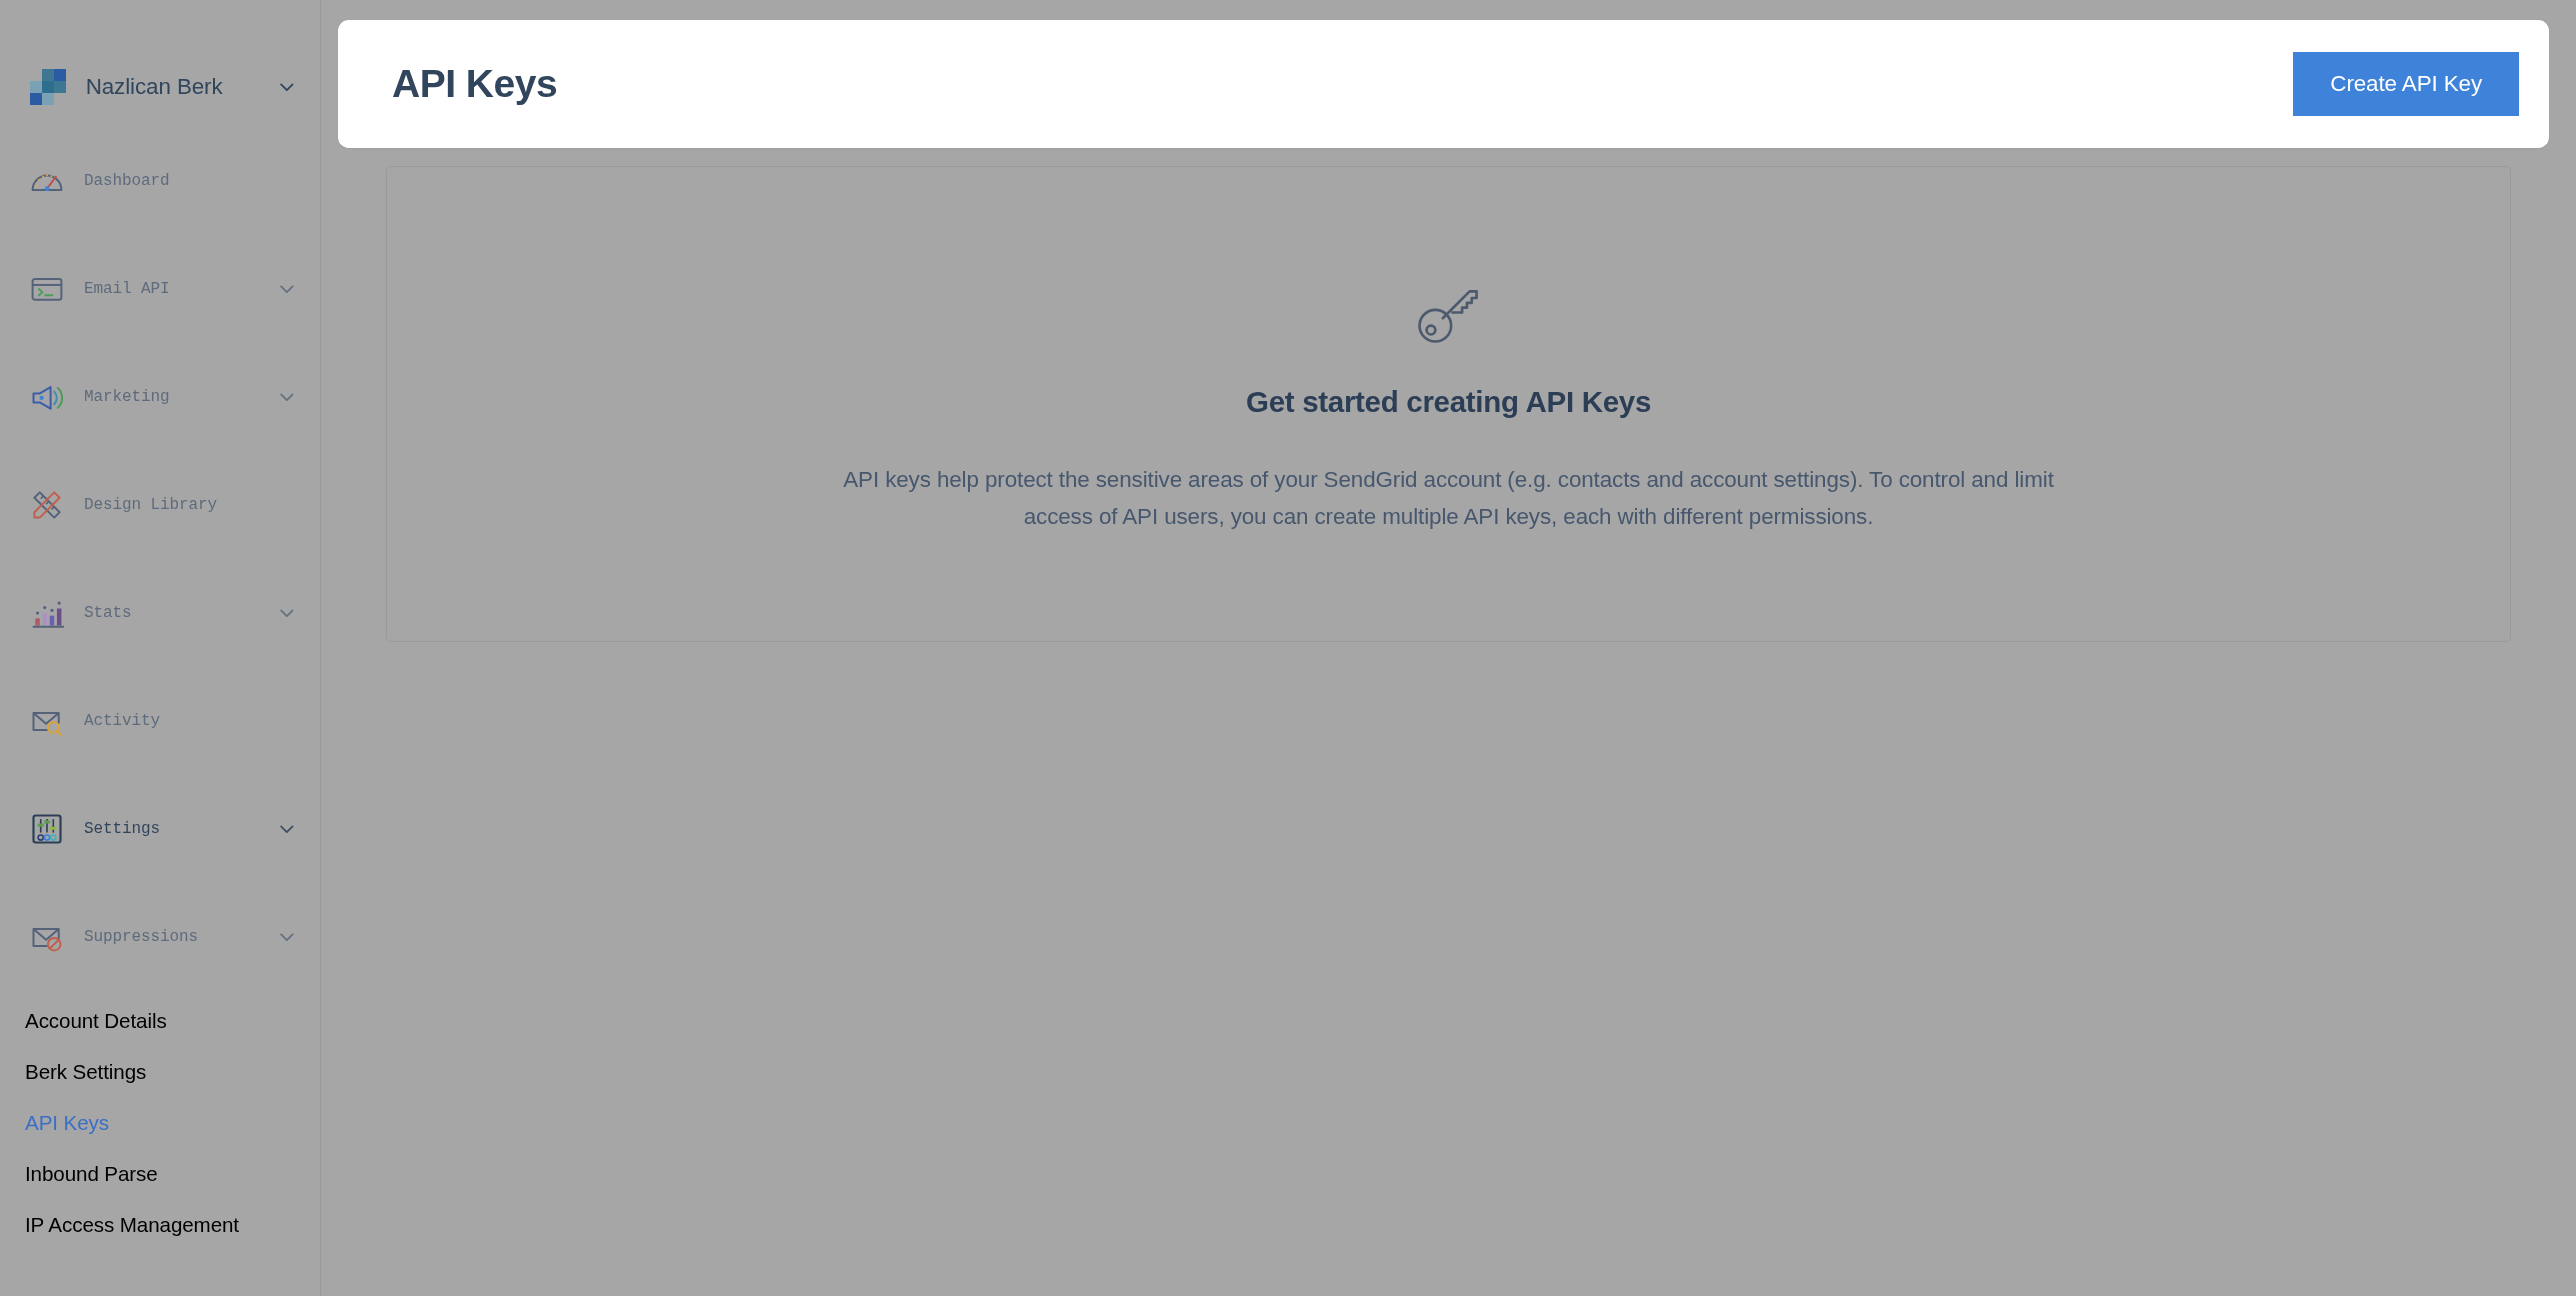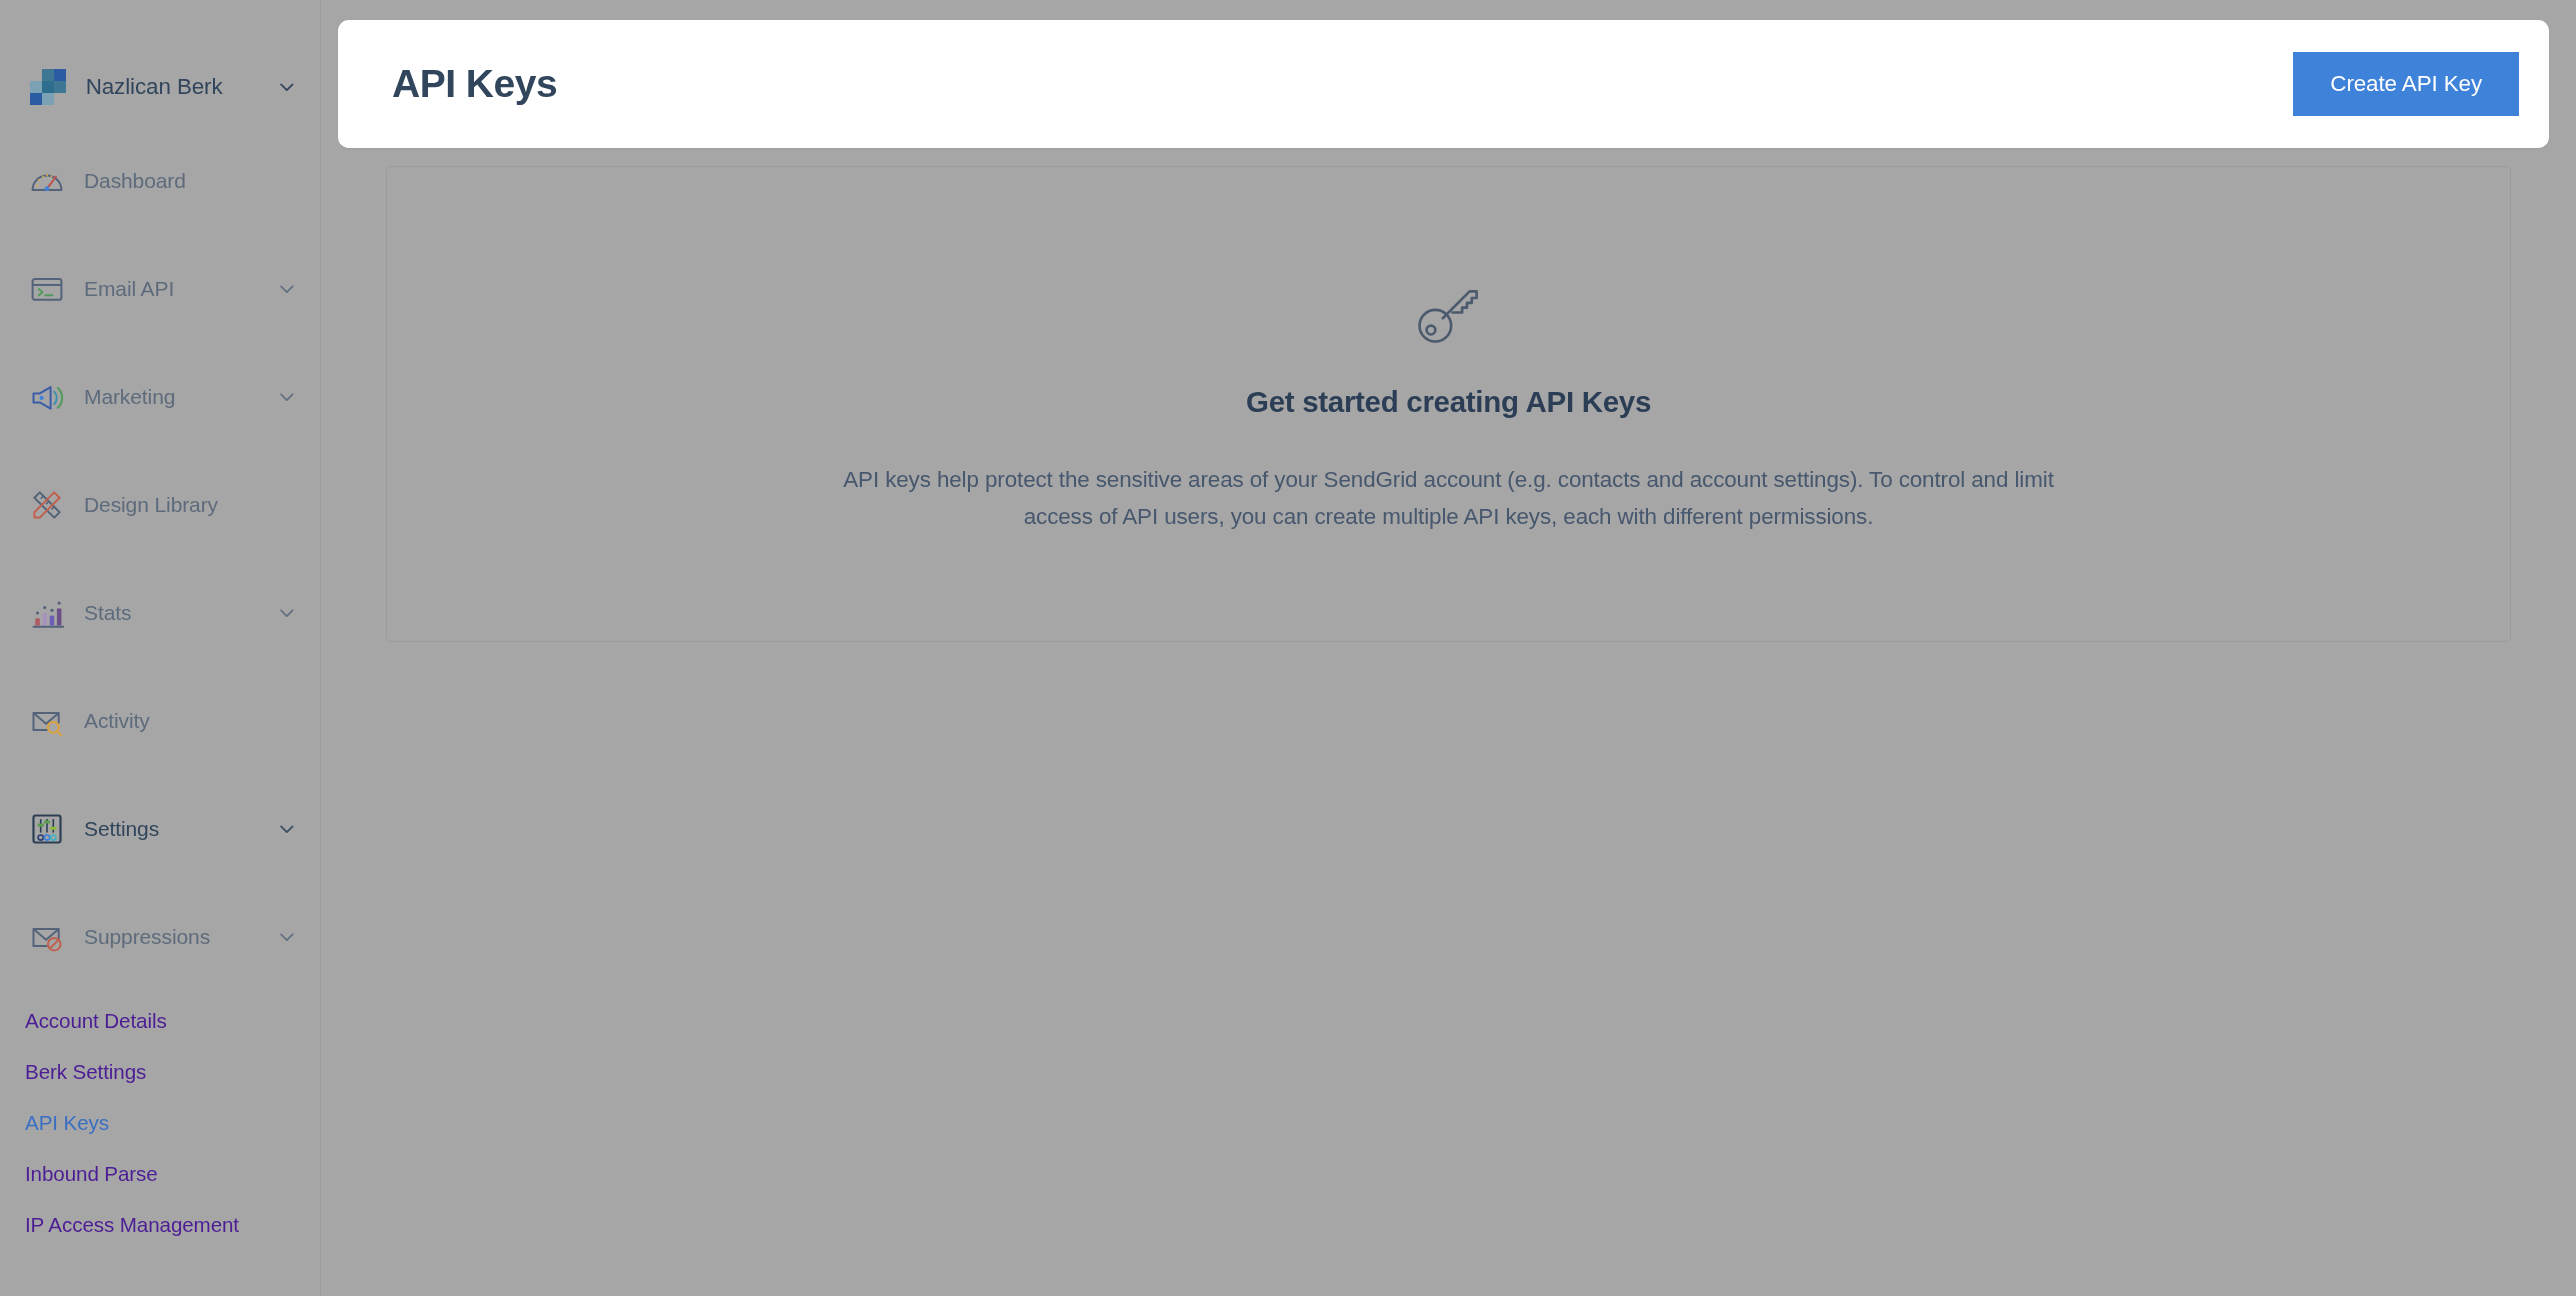--- a/index.html
+++ b/index.html
@@ -75,37 +75,38 @@
   }
   .nav-item .nav-ico {
     flex: 0 0 39px;
     width: 39px; height: 39px;
     display: flex;
     align-items: center;
     justify-content: center;
     margin-right: 18px;
   }
   .nav-label {
-    font-size: 21px;
+    font-size: 16px;
     color: #5d6b7c;
     letter-spacing: -0.1px;
     white-space: nowrap;
     flex: 1 1 auto;
+    font-family: Liberation Mono, monospace;
   }
   .nav-item.is-open .nav-label { color: #31455c; }
   .nav-caret {
     flex: 0 0 auto;
     width: 19.7px; height: 19.7px;
     opacity: .9;
   }
 
   .subnav { margin-top: -23px; }
   .subnav-item {
     font-size: 20.6px;
-    color: #4c1d95;
+    color: #000000;
     letter-spacing: -0.1px;
     padding: 0 23px 0 25px;
     height: 51px;
     line-height: 51px;
     white-space: nowrap;
     cursor: pointer;
   }
   .subnav-item.active { color: #3b6fc4; }
 
   

